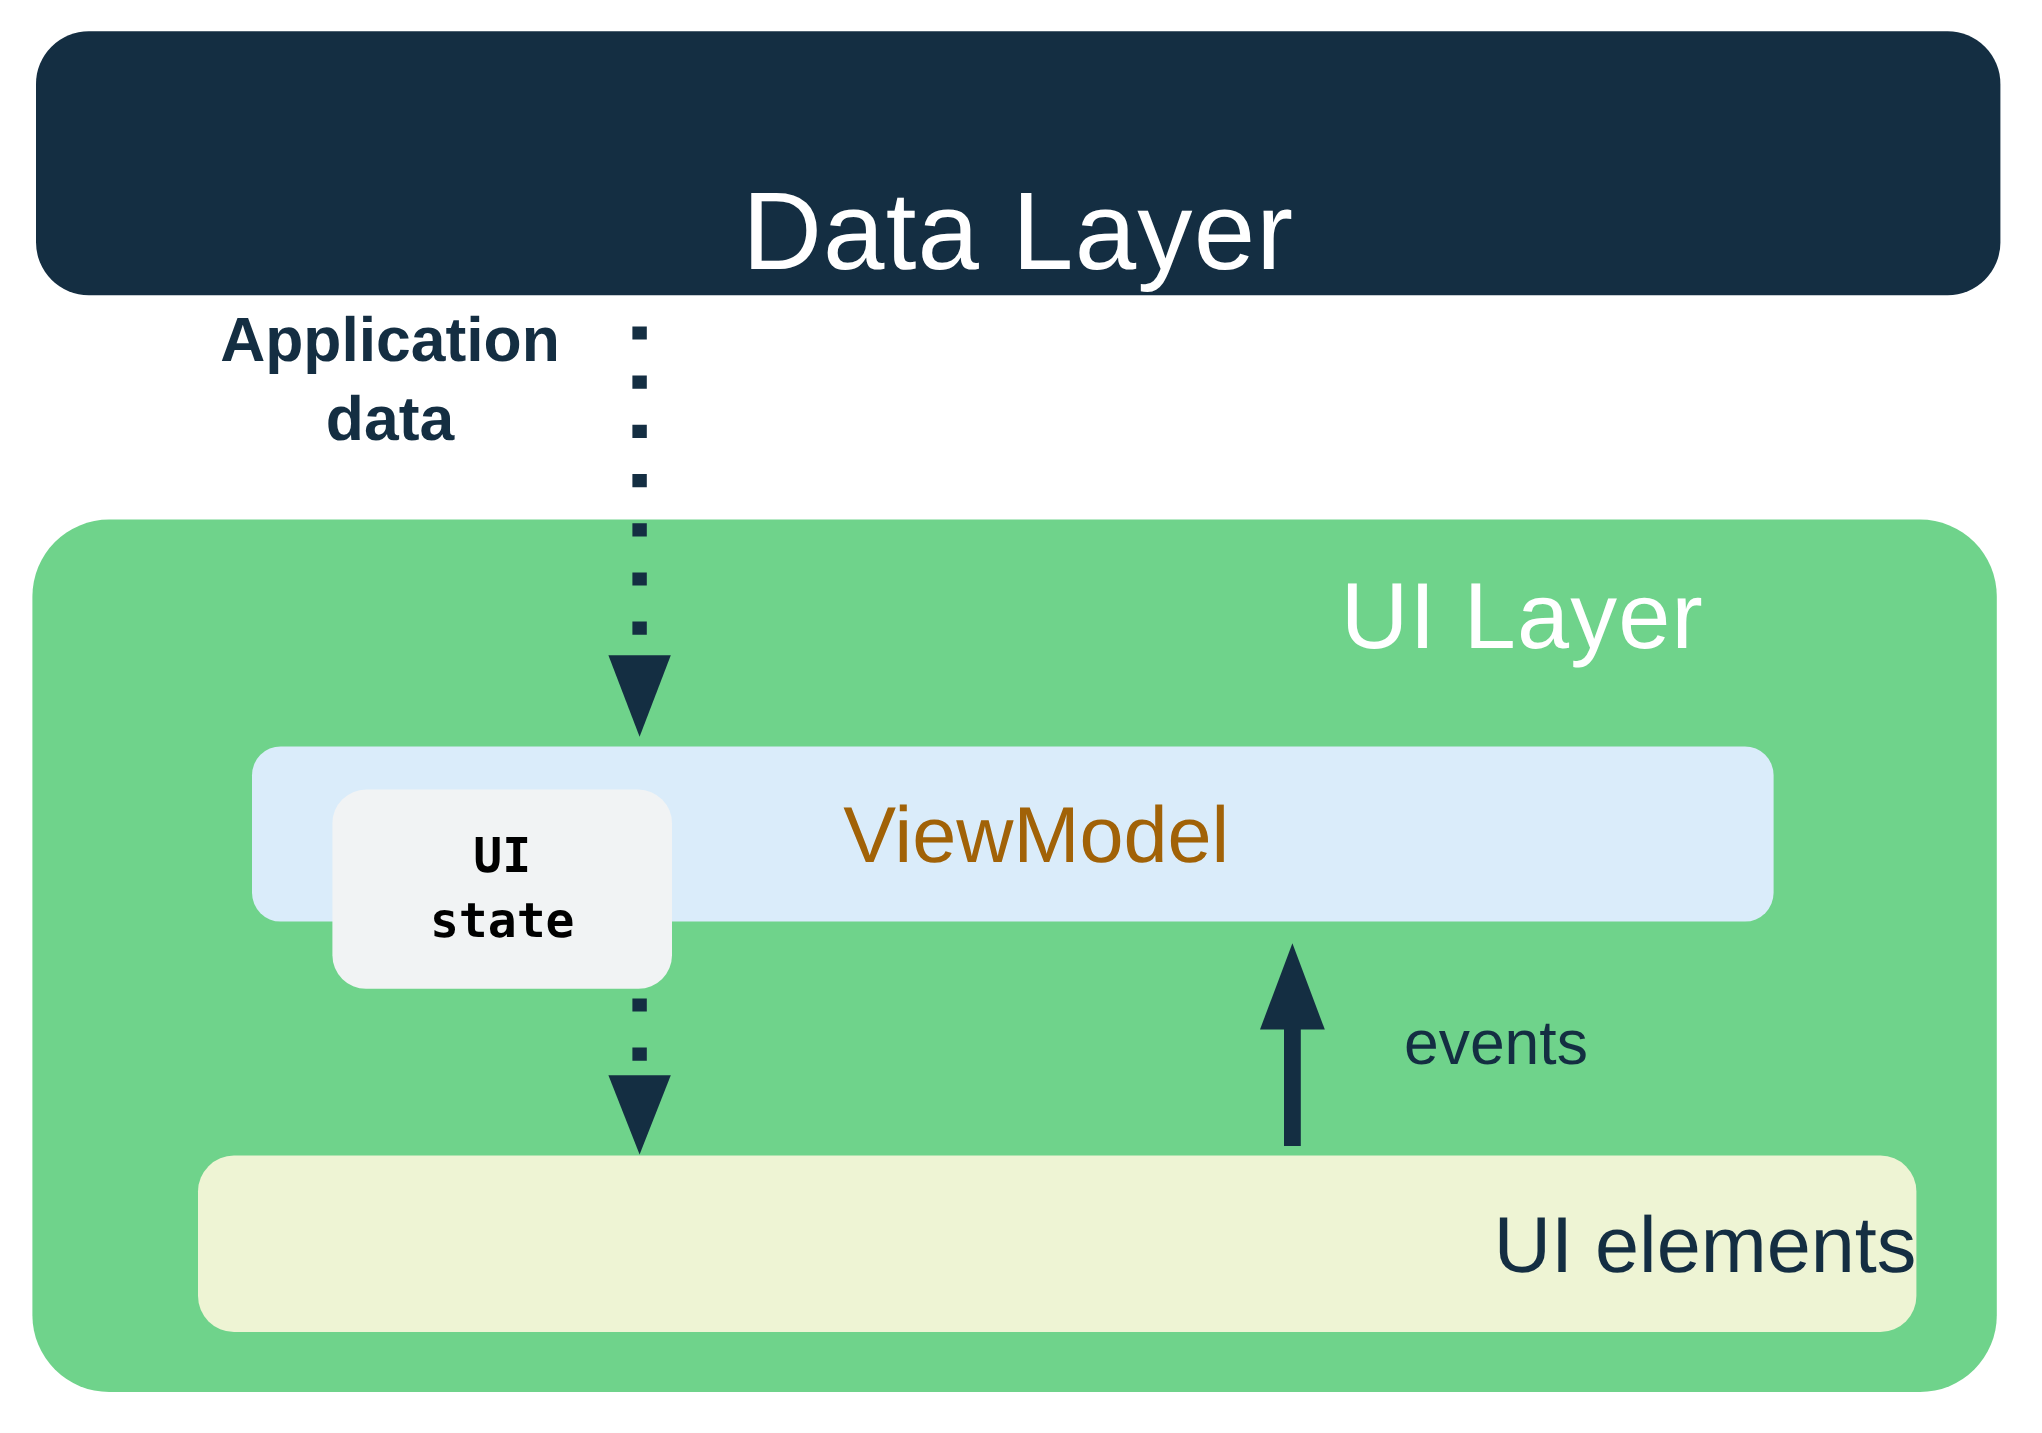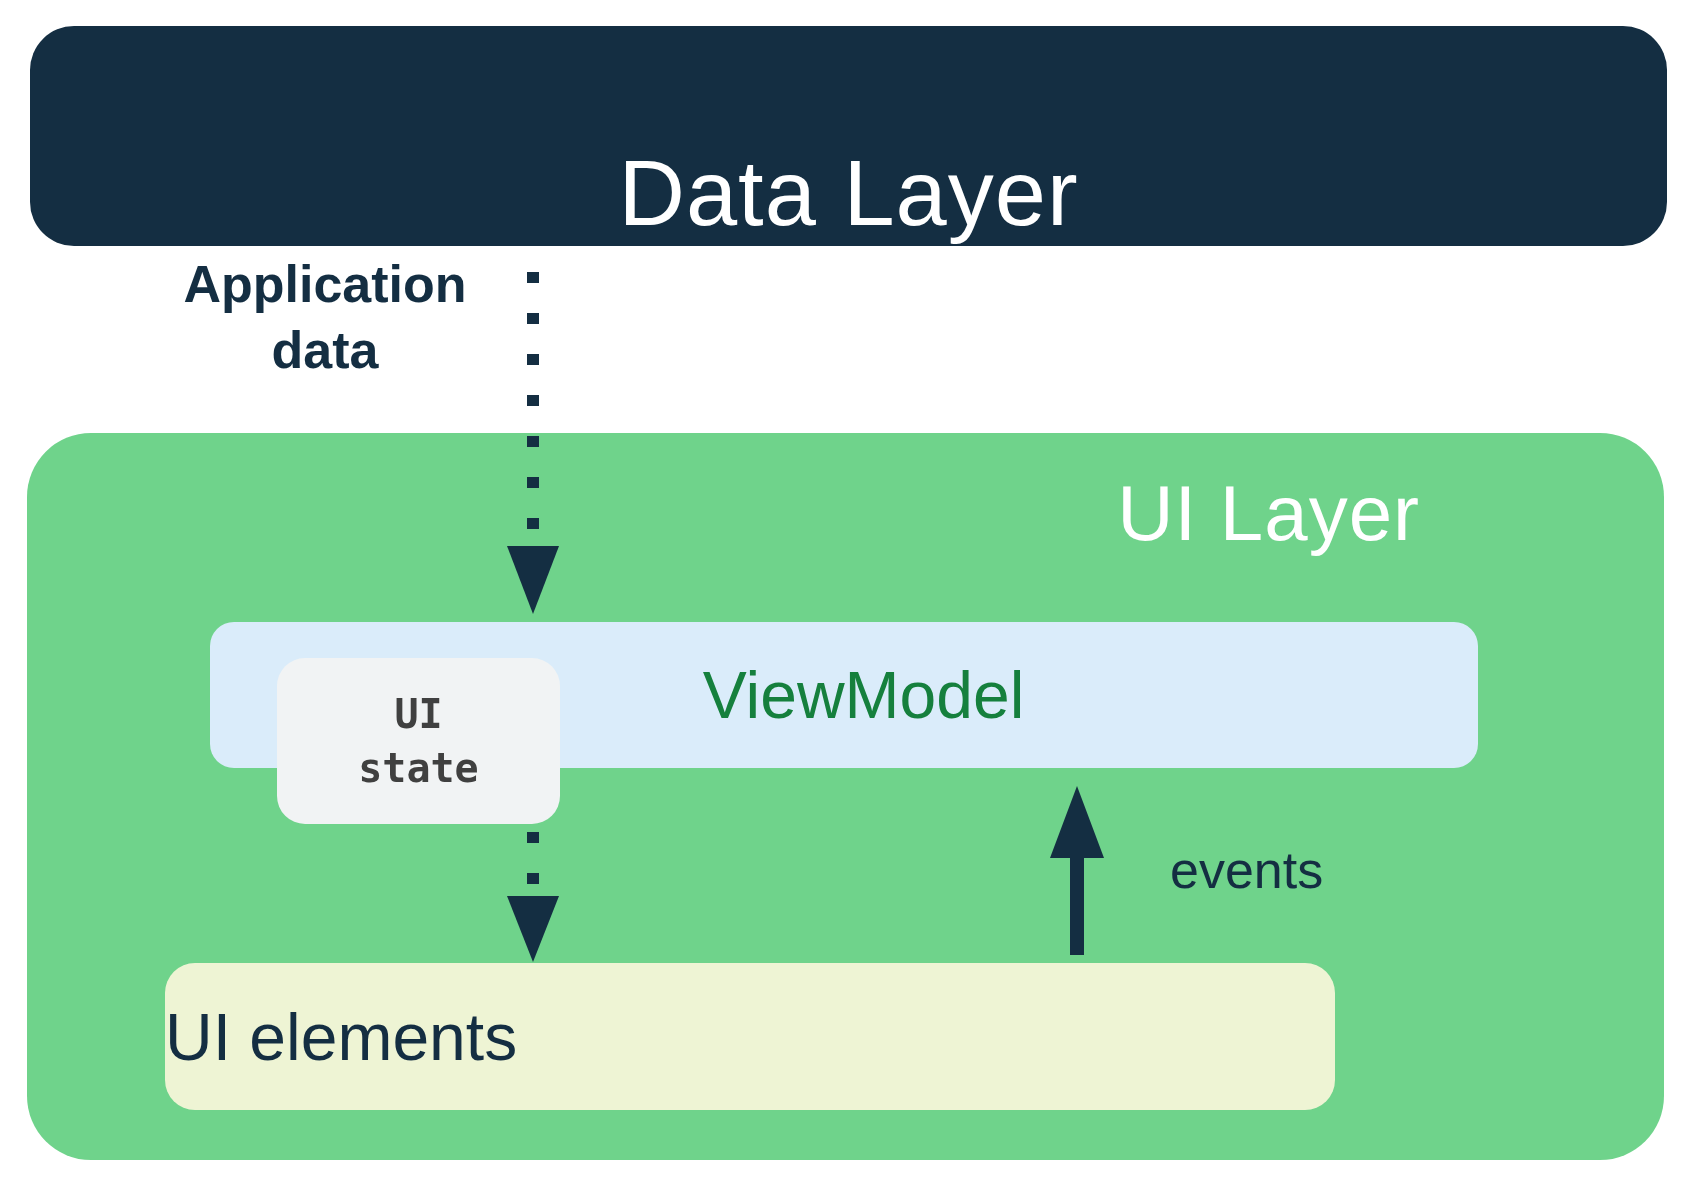--- a/index.html
+++ b/index.html
@@ -66,58 +66,58 @@
     position: absolute;
     left: 210px; top: 622px;
     width: 1268px; height: 146px;
     background: #DAECFA;
     border-radius: 24px;
     display: flex;
     align-items: center;
     justify-content: center;
   }
   .viewmodel-bar .node-label {
-    color: #15803d;
+    color: #a16207;
     font-size: 66px;
     margin-left: 39px;
   }
 
   
   .ui-state-box {
     position: absolute;
     left: 277px; top: 658px;
     width: 283px; height: 166px;
     background: #F1F3F4;
     border-radius: 28px;
     display: flex;
     align-items: center;
     justify-content: center;
   }
   .ui-state-box .node-label {
     display: block;
     width: 172px;
     text-align: center;
-    color: #404040;
+    color: #000000;
     font-family: "DejaVu Sans Mono", "Liberation Mono", monospace;
     font-weight: bold;
     font-size: 40px;
     line-height: 1.35;
     word-break: normal;
   }
 
   
   .ui-elements-bar {
     position: absolute;
     left: 165px; top: 963px;
-    width: 1170px; height: 147px;
+    width: 1432px; height: 147px;
     background: #EEF4D4;
     border-radius: 30px;
     display: flex;
     align-items: center;
-    justify-content: flex-start;
+    justify-content: flex-end;
   }
   .ui-elements-bar .node-label {
     color: #142E42;
     font-size: 66px;
   }
 
   
   .events-label {
     position: absolute;
     left: 1170px; top: 840px;

